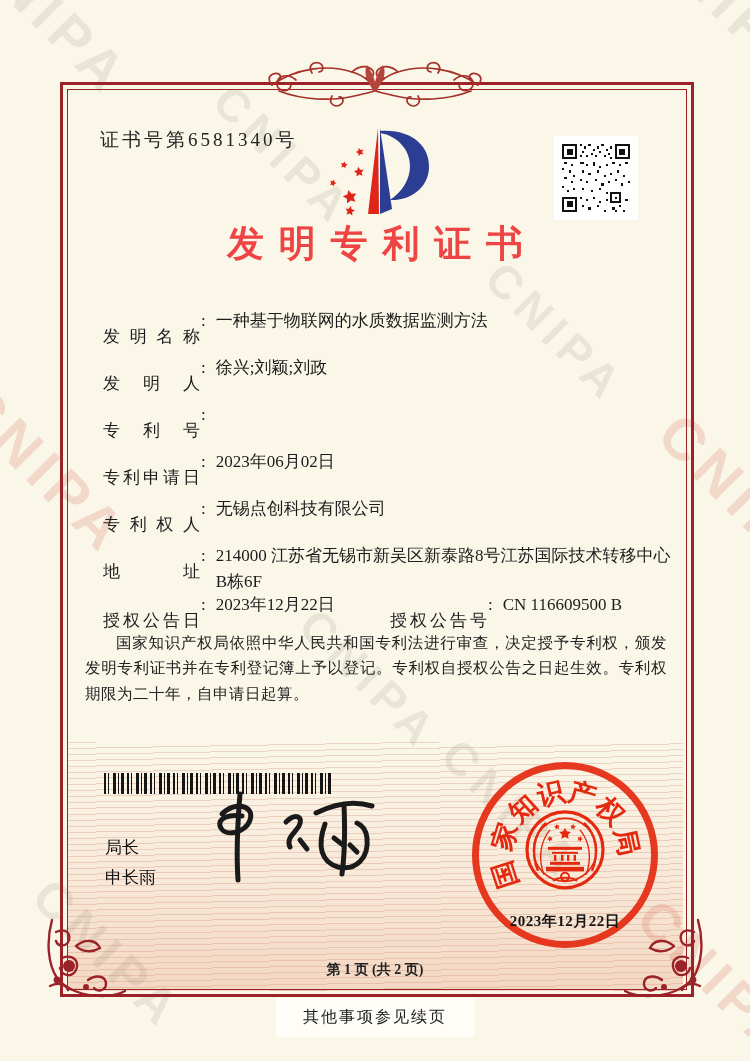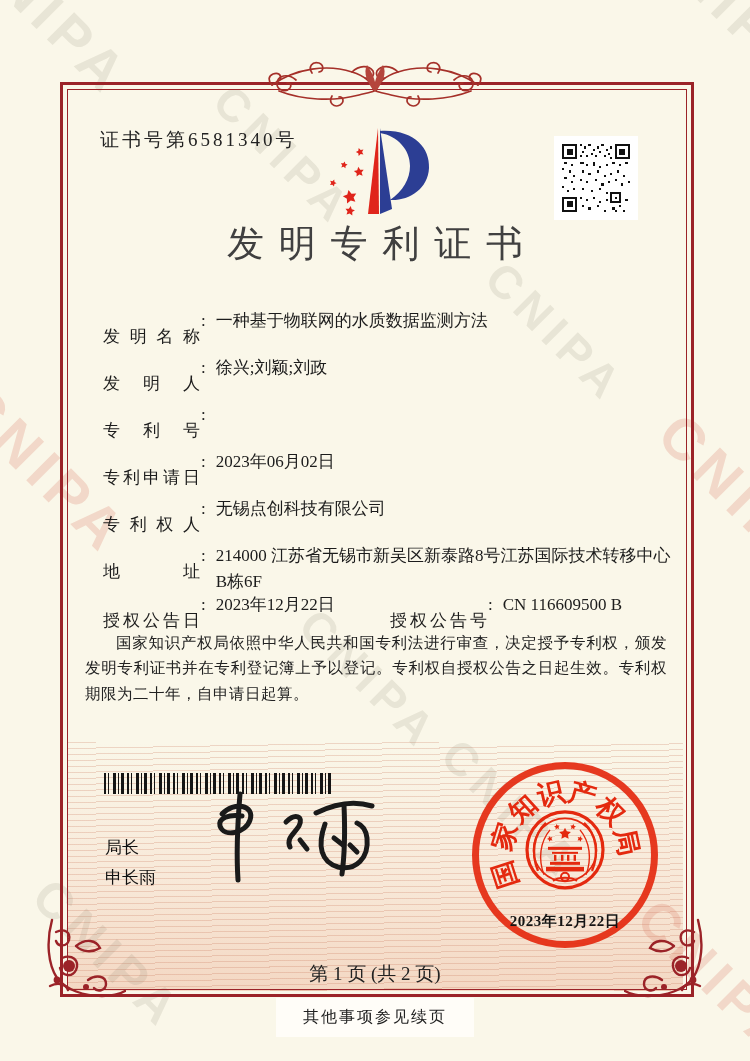--- a/index.html
+++ b/index.html
@@ -25,22 +25,22 @@
   .ornament{position:absolute;z-index:5;pointer-events:none;}
 
   .content{position:absolute;inset:0;z-index:6;}
 
   .cert-no{position:absolute;left:100px;top:127px;font-size:19px;letter-spacing:3px;color:#222;}
 
   .logo{position:absolute;left:317px;top:120px;width:124px;height:102px;}
   .qr{position:absolute;left:554px;top:136px;width:84px;height:84px;background:#fff;padding:0;}
   .qr svg{position:absolute;inset:6px;}
 
-  .title{position:absolute;left:0;right:0;top:219px;text-align:center;font-size:37px;font-weight:400;
-         color:#404040;letter-spacing:0.4em;text-indent:0.4em;}
+  .title{position:absolute;left:0;right:0;top:219px;text-align:center;font-size:37px;font-weight:700;
+         color:#ef4444;letter-spacing:0.4em;text-indent:0.4em;}
 
   .frow{position:absolute;left:103px;right:70px;display:flex;font-size:17px;line-height:26px;color:#1c1c1c;}
   .flabel{display:inline-block;width:97px;flex:none;text-align:justify;text-align-last:justify;margin-top:16px;}
   .fcolon{flex:none;margin:0 10px 0 1px;}
   .fvalue{flex:1;}
   .grant-no-group{position:absolute;left:287px;top:0;display:flex;}
 
   .para{position:absolute;left:85px;width:582px;font-size:15.5px;line-height:25.5px;color:#222;
         text-align:justify;text-indent:2em;letter-spacing:0.5px;}
 
@@ -56,21 +56,21 @@
            font-size:17px;font-weight:500;color:#111;}
   .sig{position:absolute;left:198px;top:788px;}
 
   .seal{position:absolute;left:472px;top:762px;width:186px;height:186px;z-index:7;}
   .seal-ring{position:absolute;inset:0;border:7px solid rgba(228,41,15,0.92);border-radius:50%;}
   .seal-char{position:absolute;left:50%;top:50%;width:30px;margin-left:-15px;margin-top:-15px;height:30px;
              text-align:center;font-size:27px;font-weight:700;color:#e4290f;line-height:30px;}
   .seal-emblem{position:absolute;left:50%;top:50%;transform:translate(-50%,-56%);}
   .seal-date{position:absolute;left:0;right:0;bottom:17px;text-align:center;font-size:15px;font-weight:700;color:#141414;letter-spacing:0.5px;}
 
-  .page-info{position:absolute;left:0;right:0;top:961px;text-align:center;font-size:19px;color:#222;z-index:6;}
+  .page-info{position:absolute;left:0;right:0;top:961px;text-align:center;font-size:14px;color:#222;z-index:6;font-weight:bold;}
   .footer-note{position:absolute;left:50%;top:998px;transform:translateX(-50%);background:#fffdf8;
                padding:9px 27px;font-size:16px;letter-spacing:2px;color:#222;z-index:6;white-space:nowrap;}
 </style>
 </head>
 <body>
 
 <svg width="0" height="0" style="position:absolute">
   <defs>
     <path id="star" d="M0,-10 L2.94,-4.05 9.51,-3.09 4.76,1.55 5.88,8.09 0,5 -5.88,8.09 -4.76,1.55 -9.51,-3.09 -2.94,-4.05 Z"></path>
   </defs>

